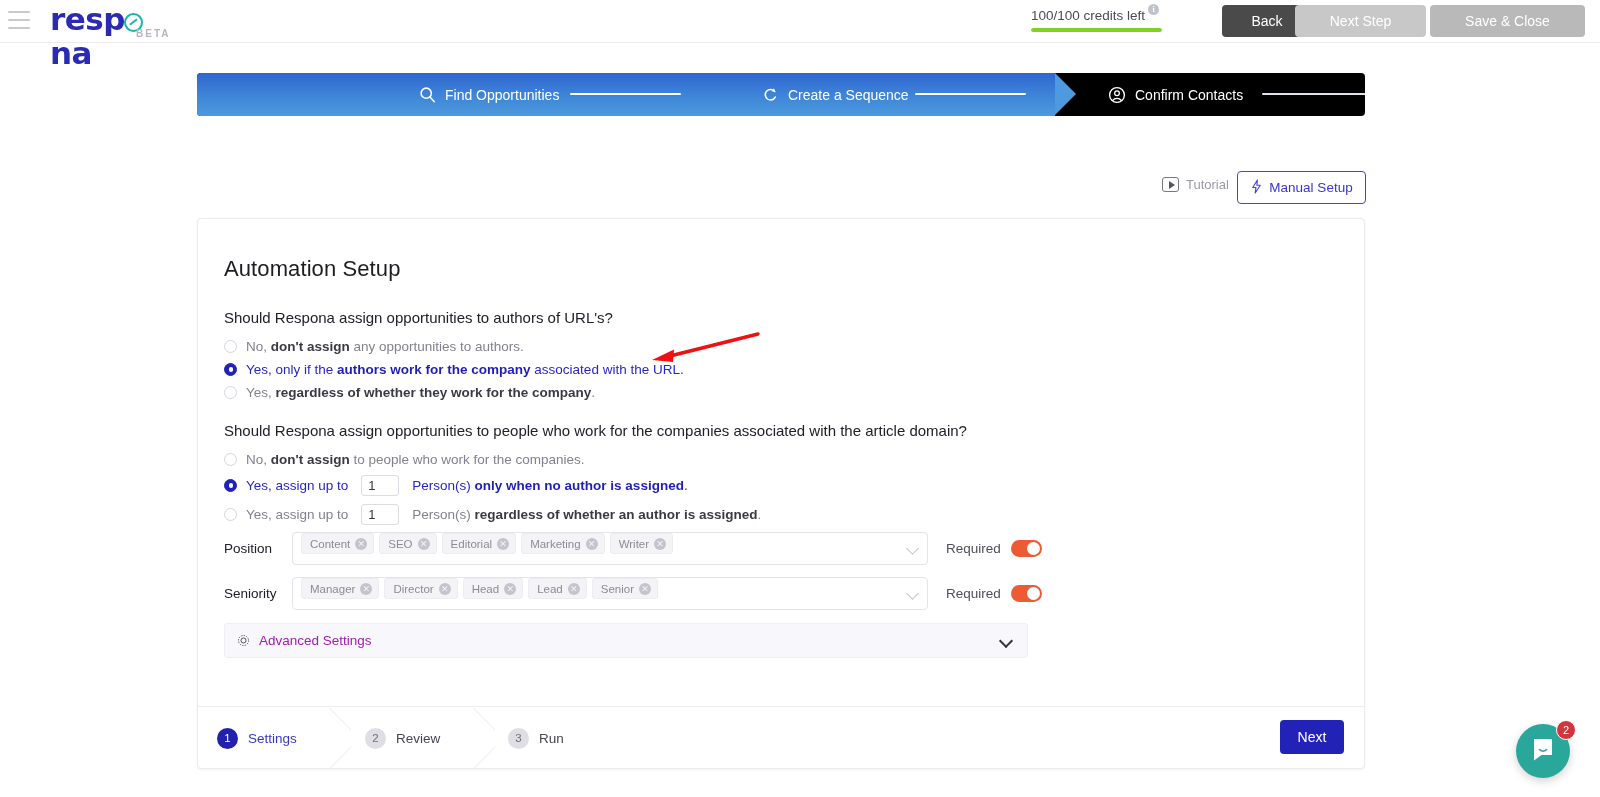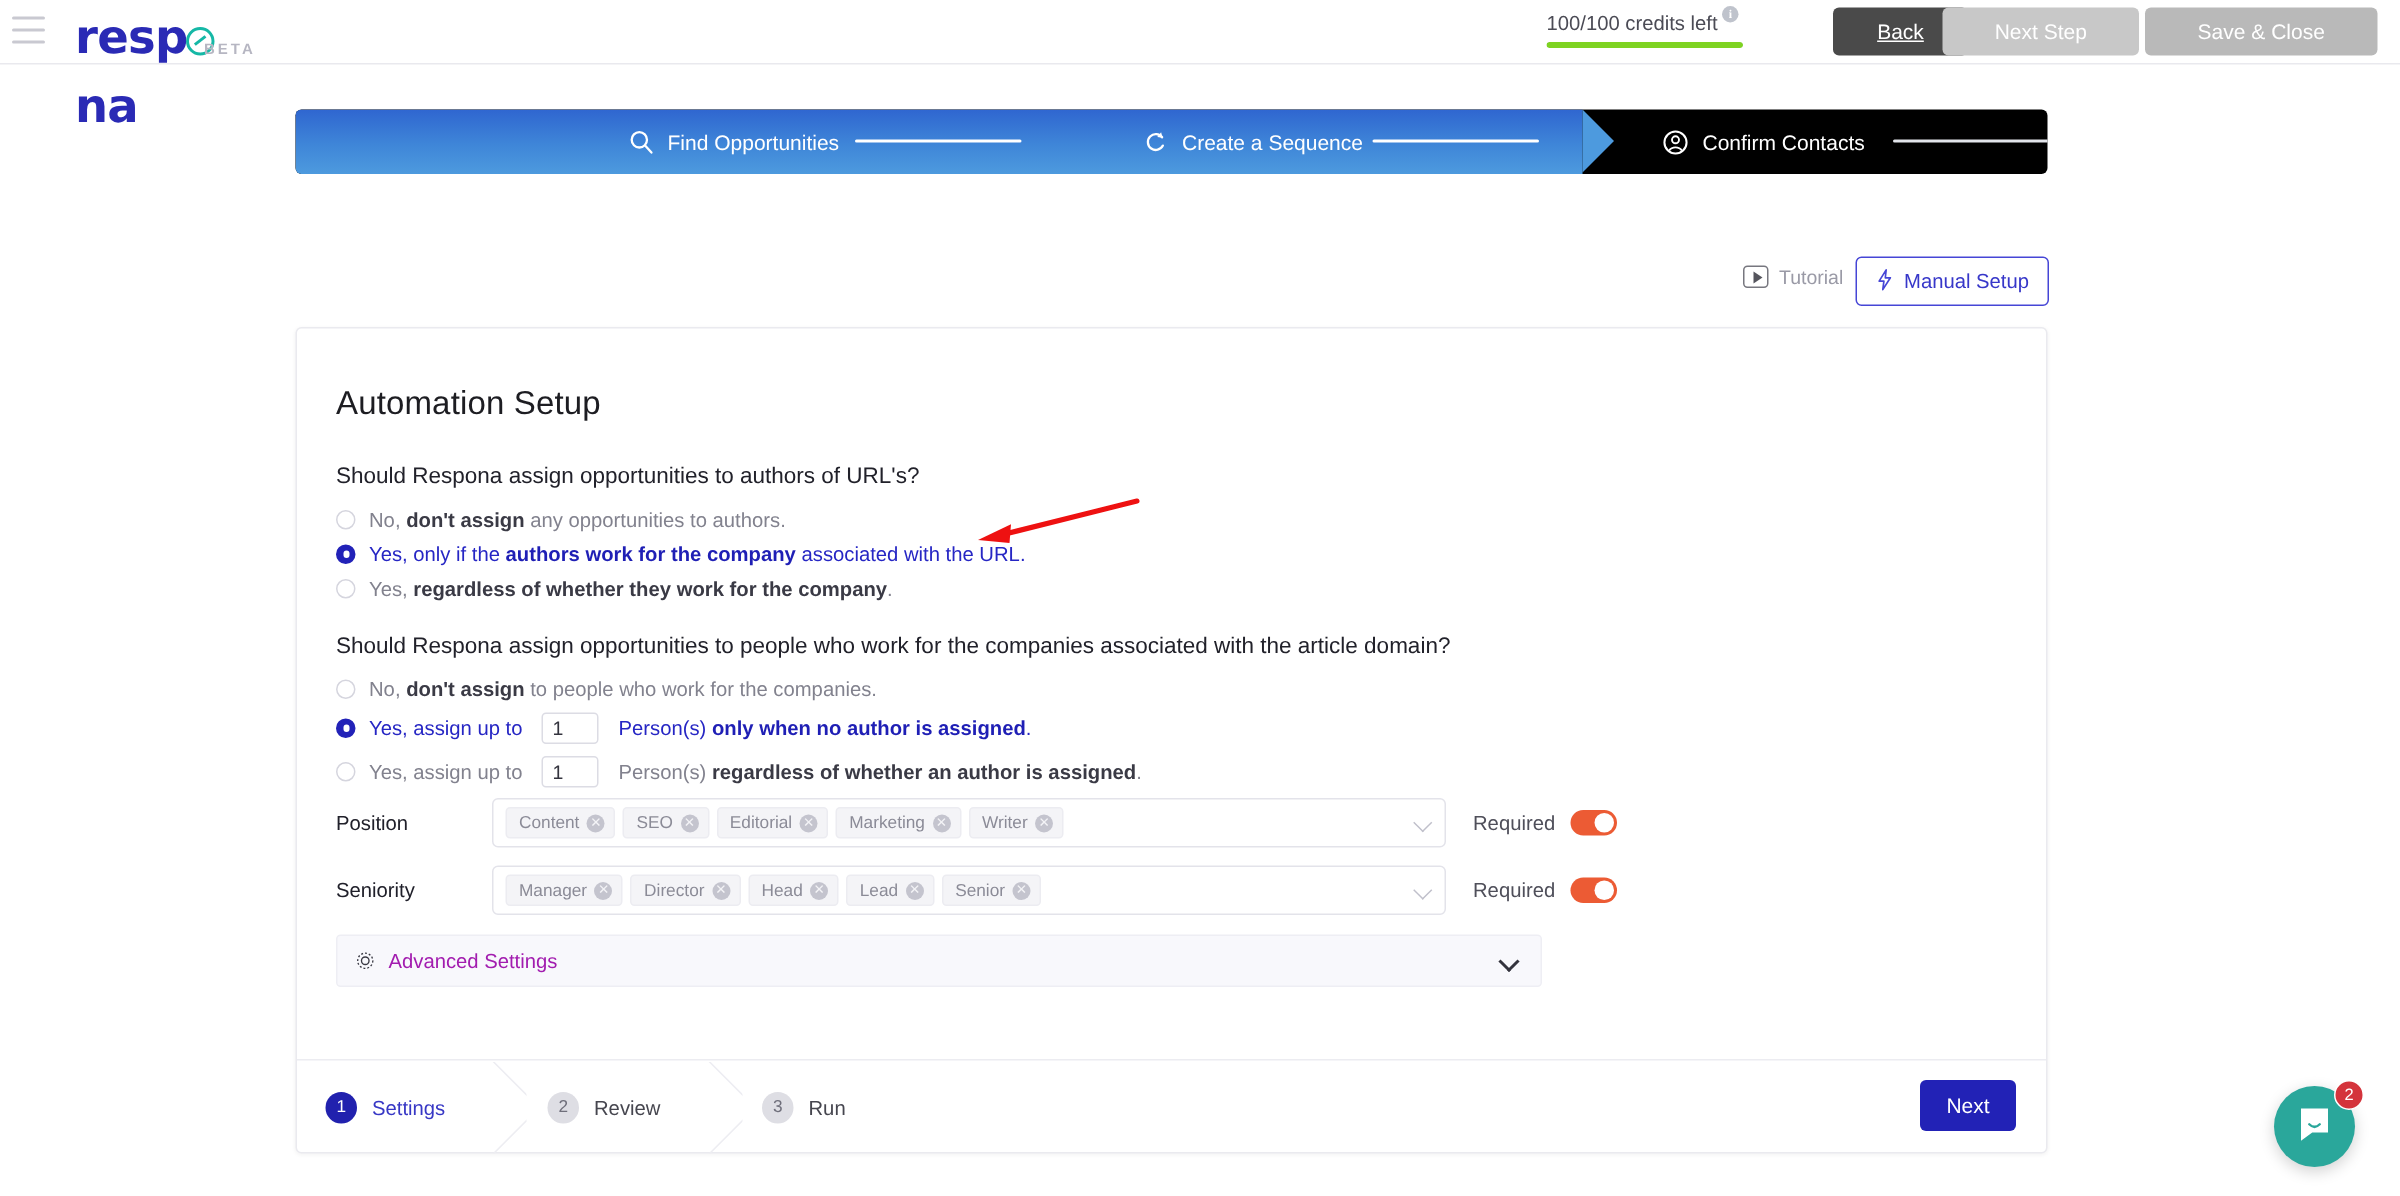--- a/index.html
+++ b/index.html
@@ -31,21 +31,21 @@
   .logo {
     position: absolute; left: 50px; top: 2px;
     width: 130px; height: 38px;
   }
   .logo-text {
     font-family: "DejaVu Sans", sans-serif;
     font-size: 31px;
     font-weight: 700;
     color: #2a2ab5;
     letter-spacing: -0.5px;
-    line-height: 46px;
+    line-height: 34px;
     position: relative;
   }
   .logo-o {
     display: inline-block;
     width: 19px; height: 19px;
     border: 2.5px solid #15b8a6;
     border-radius: 50%;
     position: relative;
     top: 2px;
     margin: 0 -1px;
@@ -78,21 +78,21 @@
     background: #e4e4e9; overflow: hidden;
   }
   .credits-bar > i { display: block; height: 100%; background: #7ed321; border-radius: 2px; }
 
   .tbtn {
     position: absolute; top: 5px; height: 32px;
     border: none; border-radius: 4px;
     font-size: 14px; font-family: "Liberation Sans", sans-serif;
     cursor: pointer; color: #ffffff; padding: 0 14px;
   }
-  .tbtn.back { left: 1222px; width: 90px; background: #4a4a4a; text-decoration: underline; }
+  .tbtn.back { left: 1222px; width: 90px; background: #4a4a4a; }
   .tbtn.next-step { left: 1295px; width: 131px; background: #c8c8c8; }
   .tbtn.save-close { left: 1430px; width: 155px; background: #b9b9b9; }
 
   
   .wizard {
     position: absolute; left: 197px; top: 73px;
     width: 1168px; height: 43px;
     border-radius: 4px;
     background: #000000;
     overflow: hidden;
@@ -202,22 +202,22 @@
   }
 
   
   .field-row { position: absolute; left: 26px; display: flex; align-items: center; }
   .fr1 { top: 313px; }
   .fr2 { top: 358px; }
   .field-label { width: 68px; font-size: 13.5px; color: #20202a; }
   .tag-select {
     width: 636px; height: 33px;
     border: 1px solid #e3e3ea; border-radius: 4px; background: #fff;
-    display: flex; align-items: center; padding: 0 8px;
-    position: relative; cursor: pointer; margin-left: 36px;
+    display: flex; align-items: flex-start; padding: 0 8px;
+    position: relative; cursor: pointer;
   }
   .tag {
     display: inline-flex; align-items: center; gap: 5px;
     height: 21px; padding: 0 6px 0 8px;
     background: #f4f4f7; border: 1px solid #ececf1; border-radius: 3px;
     font-size: 11.5px; color: #8b8b97; margin-right: 5px;
     white-space: nowrap;
   }
   .tag-x {
     width: 12px; height: 12px; border-radius: 50%; background: #c4c4ce;

